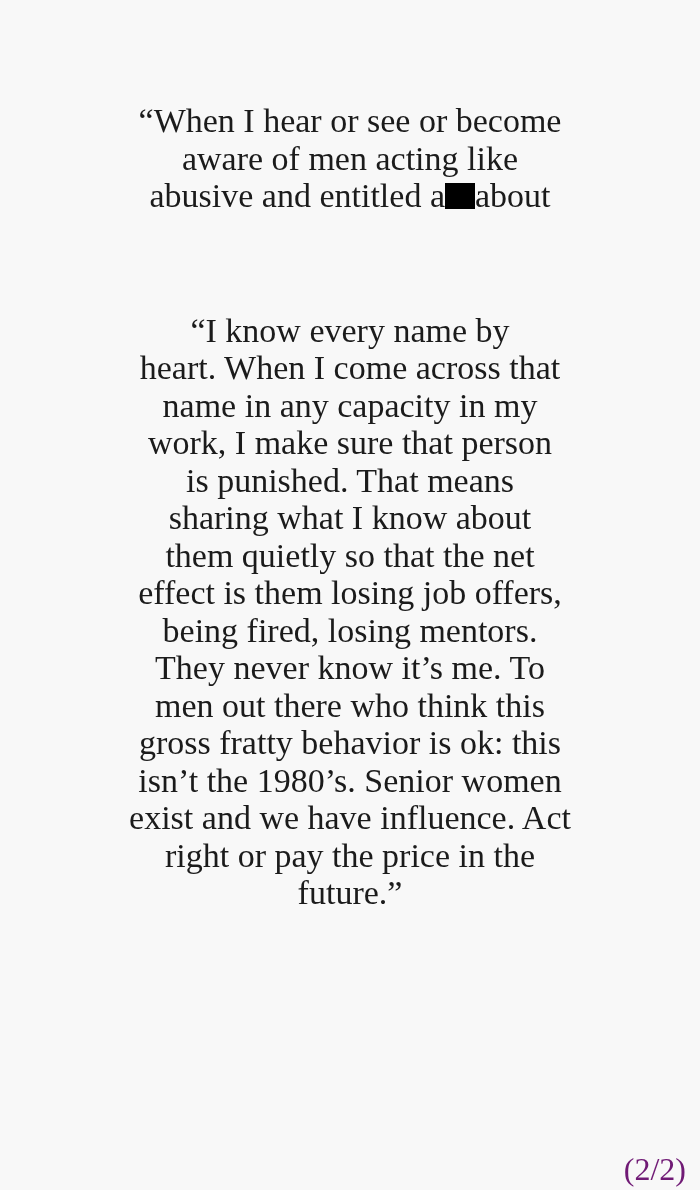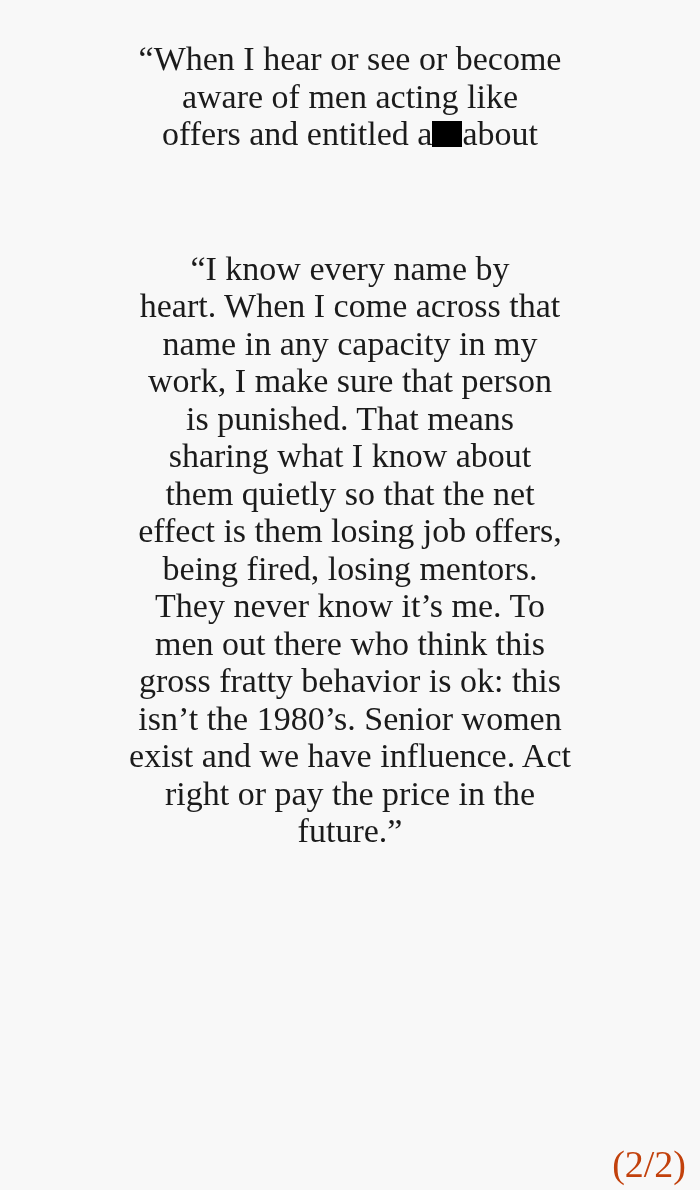--- a/index.html
+++ b/index.html
@@ -13,21 +13,21 @@
     background: #f8f8f8;
     overflow: hidden;
     font-family: "Liberation Serif", "DejaVu Serif", serif;
     color: #1b1b1b;
   }
   .text-column {
     position: absolute;
     top: 0;
     left: 0;
     right: 0;
-    padding-top: 40px;
+    padding-top: 102px;
     text-align: center;
     font-size: 34px;
     line-height: 37.5px;
   }
   .lines {
     white-space: pre-line;
   }
   .redacted-line {
     white-space: pre;
   }
@@ -38,35 +38,35 @@
     background: #000000;
     vertical-align: -2px;
   }
   .quote-2 {
     margin-top: 97px;
   }
   .page-indicator {
     position: absolute;
     right: 14px;
     bottom: 2px;
-    font-size: 38px;
+    font-size: 32px;
     line-height: 1.2;
-    color: #c2410c;
+    color: #701a75;
   }
 </style>
 </head>
 <body>
 
 <div class="page">
   <div class="text-column">
 
     <div class="quote">
       <div class="lines">“When I hear or see or become
 aware of men acting like</div>
-      <div class="redacted-line"><span>offers and entitled a</span><span class="redaction-box"></span><span>about</span></div>
+      <div class="redacted-line"><span>abusive and entitled a</span><span class="redaction-box"></span><span>about</span></div>
     </div>
 
     <div class="quote quote-2 lines">“I know every name by
 heart. When I come across that
 name in any capacity in my
 work, I make sure that person
 is punished. That means
 sharing what I know about
 them quietly so that the net
 effect is them losing job offers,

